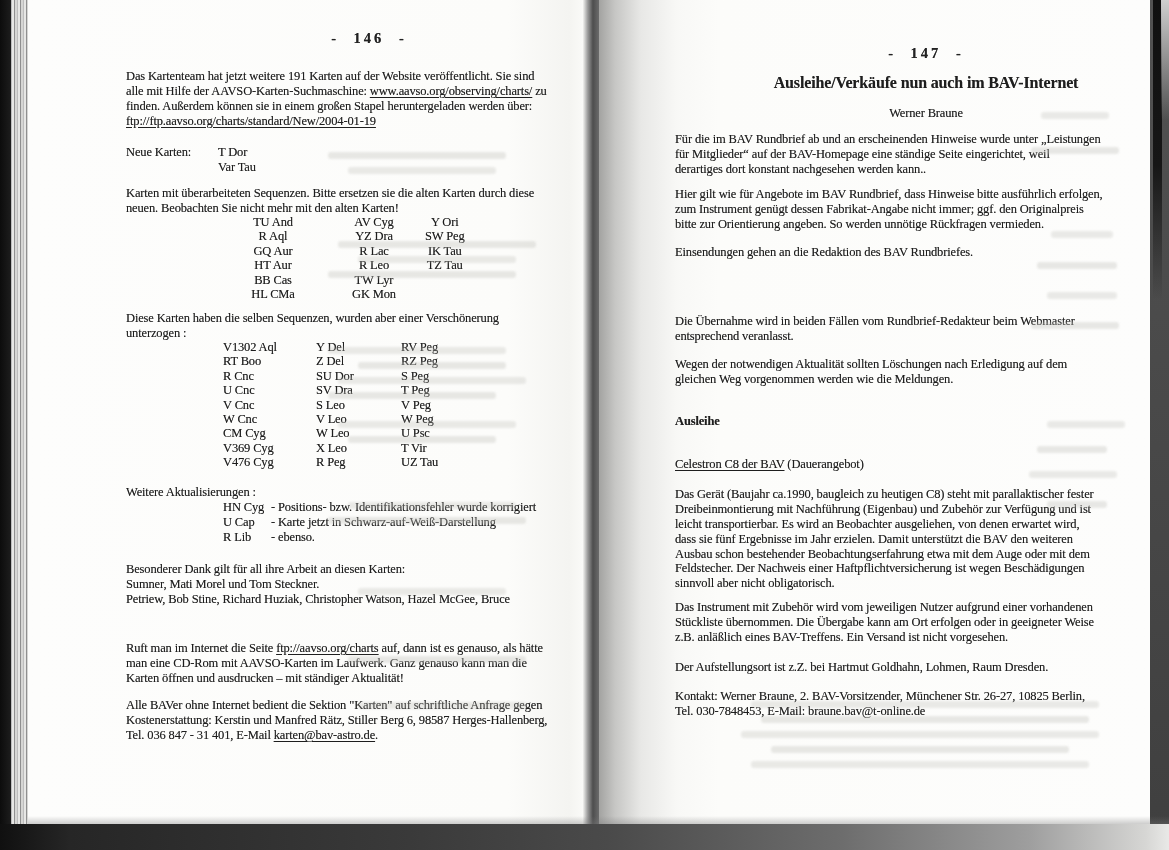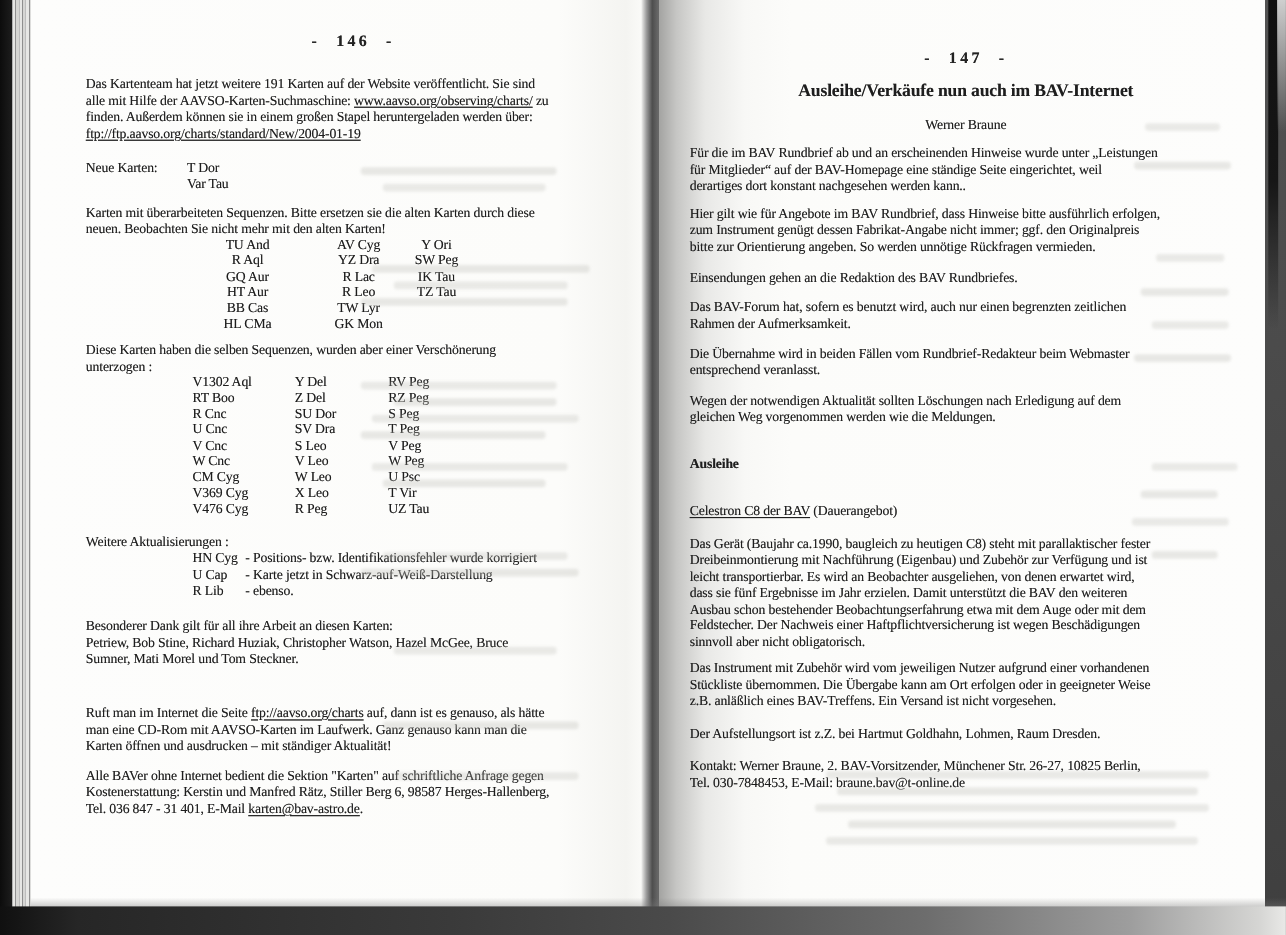--- a/index.html
+++ b/index.html
@@ -23,21 +23,21 @@
     background:linear-gradient(to bottom,rgba(120,120,120,0),rgba(120,120,120,0.45)); }
   .gutter-shadow { position:absolute; left:583px; top:0; width:16px; height:828px; z-index:4;
     background:linear-gradient(to right,#f2f2f0 0%,#9a9a9a 30%,#4e4e4e 62%,#6b6b6b 100%); }
 
   .page { position:absolute; top:0; z-index:2; color:#1d1d1d; }
   .page-left { left:26px; width:560px; height:826px;
     background:linear-gradient(to right,#fdfdfc 0%,#fcfcfa 86%,#f4f4f1 97%,#fbfbf9 100%); }
   .page-right { left:599px; width:551px; height:828px;
     background:linear-gradient(to right,#a3a3a1 0px,#c6c6c4 16px,#e8e8e6 42px,#f8f8f6 78px,#fcfcfa 120px,#fdfdfc 100%); }
 
-  .content { position:absolute; top:0; }
+  .content { position:absolute; top:0;margin-left:48px; }
   .content-left { left:52px; width:486px; height:100%; }
   .content-right { left:28px; width:502px; height:100%; }
 
   .block { position:absolute; left:0;font-family:Liberation Serif, serif; }
   .line { white-space:nowrap; font-size:12.5px; line-height:14.9px; height:14.9px;
     letter-spacing:-0.15px; color:#1e1e1e; text-shadow:0 0 0.4px rgba(30,30,30,0.5); }
   .u { text-decoration:underline; text-underline-offset:1.5px; }
   .b { font-weight:bold; }
   .center { width:100%; text-align:center; }
 
@@ -172,22 +172,22 @@
             <span class="line">- Positions- bzw. Identifikationsfehler wurde korrigiert</span>
           <span class="line">U Cap</span>
             <span class="line">- Karte jetzt in Schwarz-auf-Weiß-Darstellung</span>
           <span class="line">R Lib</span>
             <span class="line">- ebenso.</span>
         </div>
       </div>
 
       <div class="block" style="top:562px">
         <div class="line"><span>Besonderer Dank gilt für all ihre Arbeit an diesen Karten:</span></div>
+        <div class="line"><span>Sumner, Mati Morel und Tom Steckner.</span></div>
         <div class="line"><span>Petriew, Bob Stine, Richard Huziak, Christopher Watson, Hazel McGee, Bruce</span></div>
-        <div class="line"><span>Sumner, Mati Morel und Tom Steckner.</span></div>
       </div>
 
       <div class="block" style="top:641px">
         <div class="line"><span>Ruft man im Internet die Seite </span><span class="u">ftp://aavso.org/charts</span><span> auf, dann ist es genauso, als hätte</span></div>
         <div class="line"><span>man eine CD-Rom mit AAVSO-Karten im Laufwerk. Ganz genauso kann man die</span></div>
         <div class="line"><span>Karten öffnen und ausdrucken – mit ständiger Aktualität!</span></div>
       </div>
 
       <div class="block" style="top:698px">
         <div class="line"><span>Alle BAVer ohne Internet bedient die Sektion "Karten"  auf schriftliche Anfrage gegen</span></div>
@@ -228,24 +228,20 @@
       </div>
 
       <div class="block" style="top:187px">
         <div class="line"><span>Hier gilt wie für Angebote im BAV Rundbrief, dass Hinweise bitte ausführlich erfolgen,</span></div>
         <div class="line"><span>zum Instrument genügt dessen Fabrikat-Angabe nicht immer; ggf. den Originalpreis</span></div>
         <div class="line"><span>bitte zur Orientierung angeben. So werden unnötige Rückfragen vermieden.</span></div>
       </div>
 
       <div class="block line" style="top:245px">Einsendungen gehen an die Redaktion des BAV Rundbriefes.</div>
 
-      <div class="block" style="top:272px">
-        <div class="line"><span>Das BAV-Forum hat, sofern es benutzt wird, auch nur einen begrenzten zeitlichen</span></div>
-        <div class="line"><span>Rahmen der Aufmerksamkeit.</span></div>
-      </div>
 
       <div class="block" style="top:314px">
         <div class="line"><span>Die Übernahme wird in beiden Fällen vom Rundbrief-Redakteur beim Webmaster</span></div>
         <div class="line"><span>entsprechend veranlasst.</span></div>
       </div>
 
       <div class="block" style="top:357px">
         <div class="line"><span>Wegen der notwendigen Aktualität sollten Löschungen nach Erledigung auf dem</span></div>
         <div class="line"><span>gleichen Weg vorgenommen werden wie die Meldungen.</span></div>
       </div>

